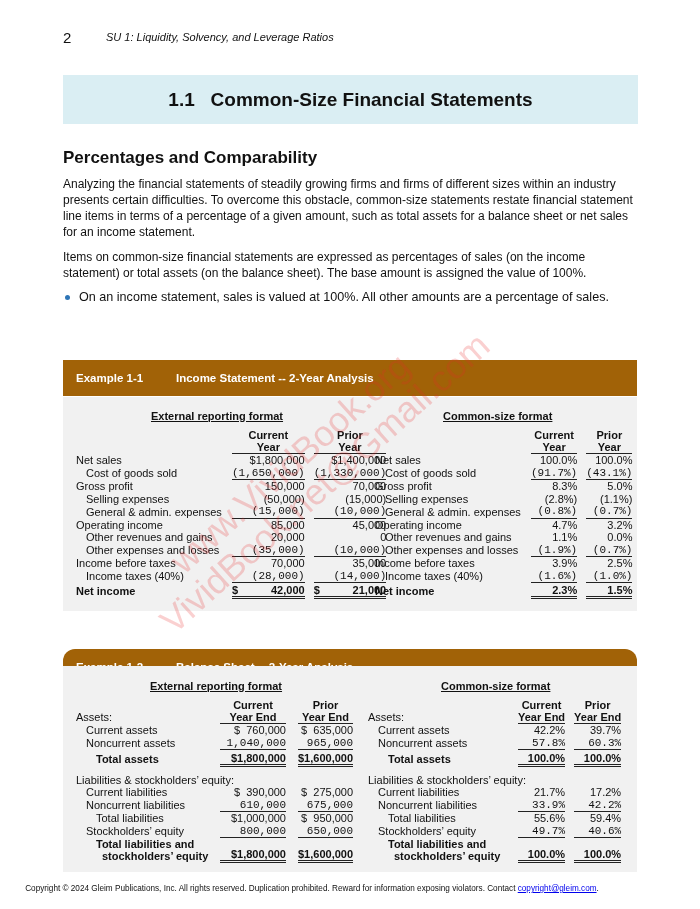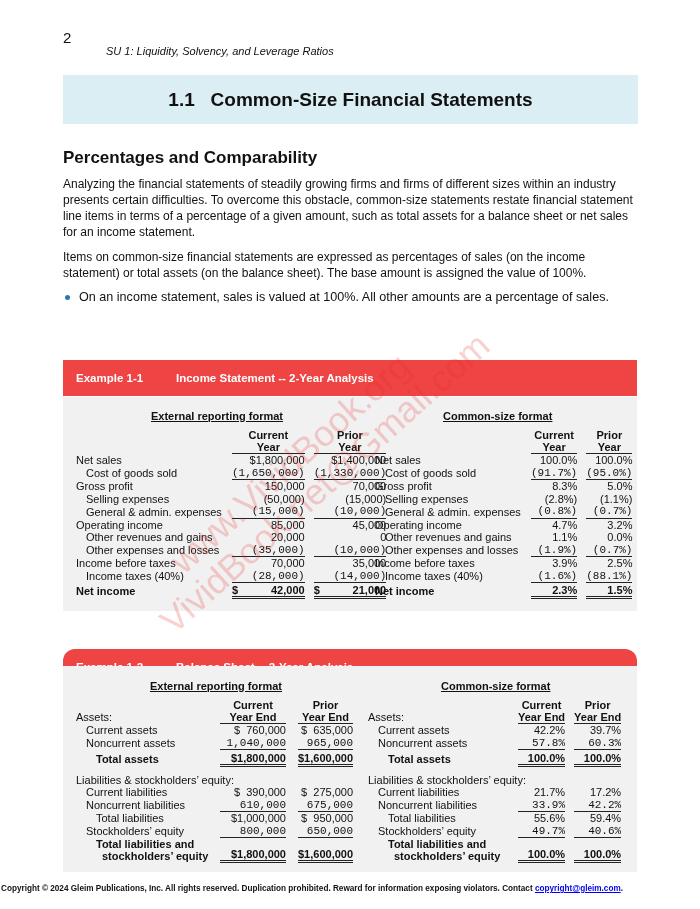--- a/index.html
+++ b/index.html
@@ -1,43 +1,43 @@
 <!DOCTYPE html>
 <html><head>
 <meta charset="utf-8">
 <style>
   html, body { margin:0; padding:0; background:#ffffff; }
   body { width:700px; height:909px; position:relative; overflow:hidden; font-family:"Liberation Sans", sans-serif; color:#111; }
   .page-num { position:absolute; left:63px; top:29px; font-size:15px; }
-  .running-head { position:absolute; left:106px; top:45px; font-size:11px; font-style:italic; }
+  .running-head { position:absolute; left:106px; top:31px; font-size:11px; font-style:italic; }
   .section-banner { position:absolute; left:63px; top:75px; width:575px; height:49px; background:#daeef3; display:flex; align-items:center; justify-content:center; }
   .section-banner span { font-size:19px; font-weight:bold; }
   .h2 { position:absolute; left:63px; top:148px; font-size:17px; font-weight:bold; }
   .para { position:absolute; left:63px; width:575px; font-size:12px; line-height:16px; }
   .p1 { top:176px; }
   .p2 { top:249px; }
   .bullets { position:absolute; left:63px; top:289px; width:580px; margin:0; padding:0; list-style:none; font-size:12.6px; line-height:16px; }
   .bullets li { position:relative; padding-left:16px; margin-bottom:7px; }
   .bullets li::before { content:""; position:absolute; left:2px; top:6px; width:5px; height:5px; border-radius:50%; background:#2e75b6; }
-  .ex-head { position:absolute; left:63px; width:574px; height:36px; background:#ef4444; color:#fff; font-weight:bold; font-size:11.5px; display:flex; align-items:center; }
+  .ex-head { position:absolute; left:63px; width:574px; height:36px; background:#a16207; color:#fff; font-weight:bold; font-size:11.5px; display:flex; align-items:center; }
   .ex-head .num { margin-left:13px; width:100px; }
   .ex-body { position:absolute; left:63px; width:574px; background:#f1f1f1; }
   .tbl { position:absolute; font-size:11px; line-height:12.5px; }
   .tbl table { border-collapse:collapse; }
   .tbl td { padding:0; white-space:nowrap; vertical-align:bottom; }
   .fmt-title { position:absolute; font-weight:bold; font-size:11px; text-decoration:underline; }
   .num-col { text-align:right; }
   .colhead { text-align:center; font-weight:bold; border-bottom:1px solid #222; line-height:12px; }
   .ul { border-bottom:1px solid #222;font-family:Liberation Mono, monospace; }
   .dbl { border-bottom:3px double #222; }
   .b { font-weight:bold; }
   .ind { padding-left:10px !important; }
   .ind2 { padding-left:20px !important; }
   .gap { width:9px; }
-  .footer { position:absolute; left:0; width:624px; top:884px; text-align:center; font-size:8.2px;font-weight:bold; }
+  .footer { position:absolute; left:0; width:624px; top:884px; text-align:center; font-size:8.2px; }
   .footer a { color:#0000ee; text-decoration:underline; }
   .watermark { position:absolute; pointer-events:none; color:rgba(230,40,40,0.22); font-size:36px; transform:rotate(-42deg); transform-origin:left bottom; white-space:nowrap; }
 </style>
 </head>
 <body>
 
 <div class="page-num">2</div>
 <div class="running-head">SU 1: Liquidity, Solvency, and Leverage Ratios</div>
 
 <div class="section-banner">
@@ -156,21 +156,21 @@
     <tr>
           <td>Net sales</td>
           <td class="num-col">100.0%</td>
           <td></td>
           <td class="num-col">100.0%</td>
         </tr>
     <tr>
           <td class="ind">Cost of goods sold</td>
           <td class="num-col ul">(91.7%)</td>
           <td></td>
-          <td class="num-col ul">(95.0%)</td>
+          <td class="num-col ul">(43.1%)</td>
         </tr>
     <tr>
           <td>Gross profit</td>
           <td class="num-col">8.3%</td>
           <td></td>
           <td class="num-col">5.0%</td>
         </tr>
     <tr>
           <td class="ind">Selling expenses</td>
           <td class="num-col">(2.8%)</td>
@@ -204,21 +204,21 @@
     <tr>
           <td>Income before taxes</td>
           <td class="num-col">3.9%</td>
           <td></td>
           <td class="num-col">2.5%</td>
         </tr>
     <tr>
           <td class="ind">Income taxes (40%)</td>
           <td class="num-col ul">(1.6%)</td>
           <td></td>
-          <td class="num-col ul">(88.1%)</td>
+          <td class="num-col ul">(1.0%)</td>
         </tr>
     <tr style="height:15px;">
           <td class="b">Net income</td>
           <td class="num-col b dbl">2.3%</td>
           <td></td>
           <td class="num-col b dbl">1.5%</td>
         </tr>
   </tbody>
     </table>
 </div>

